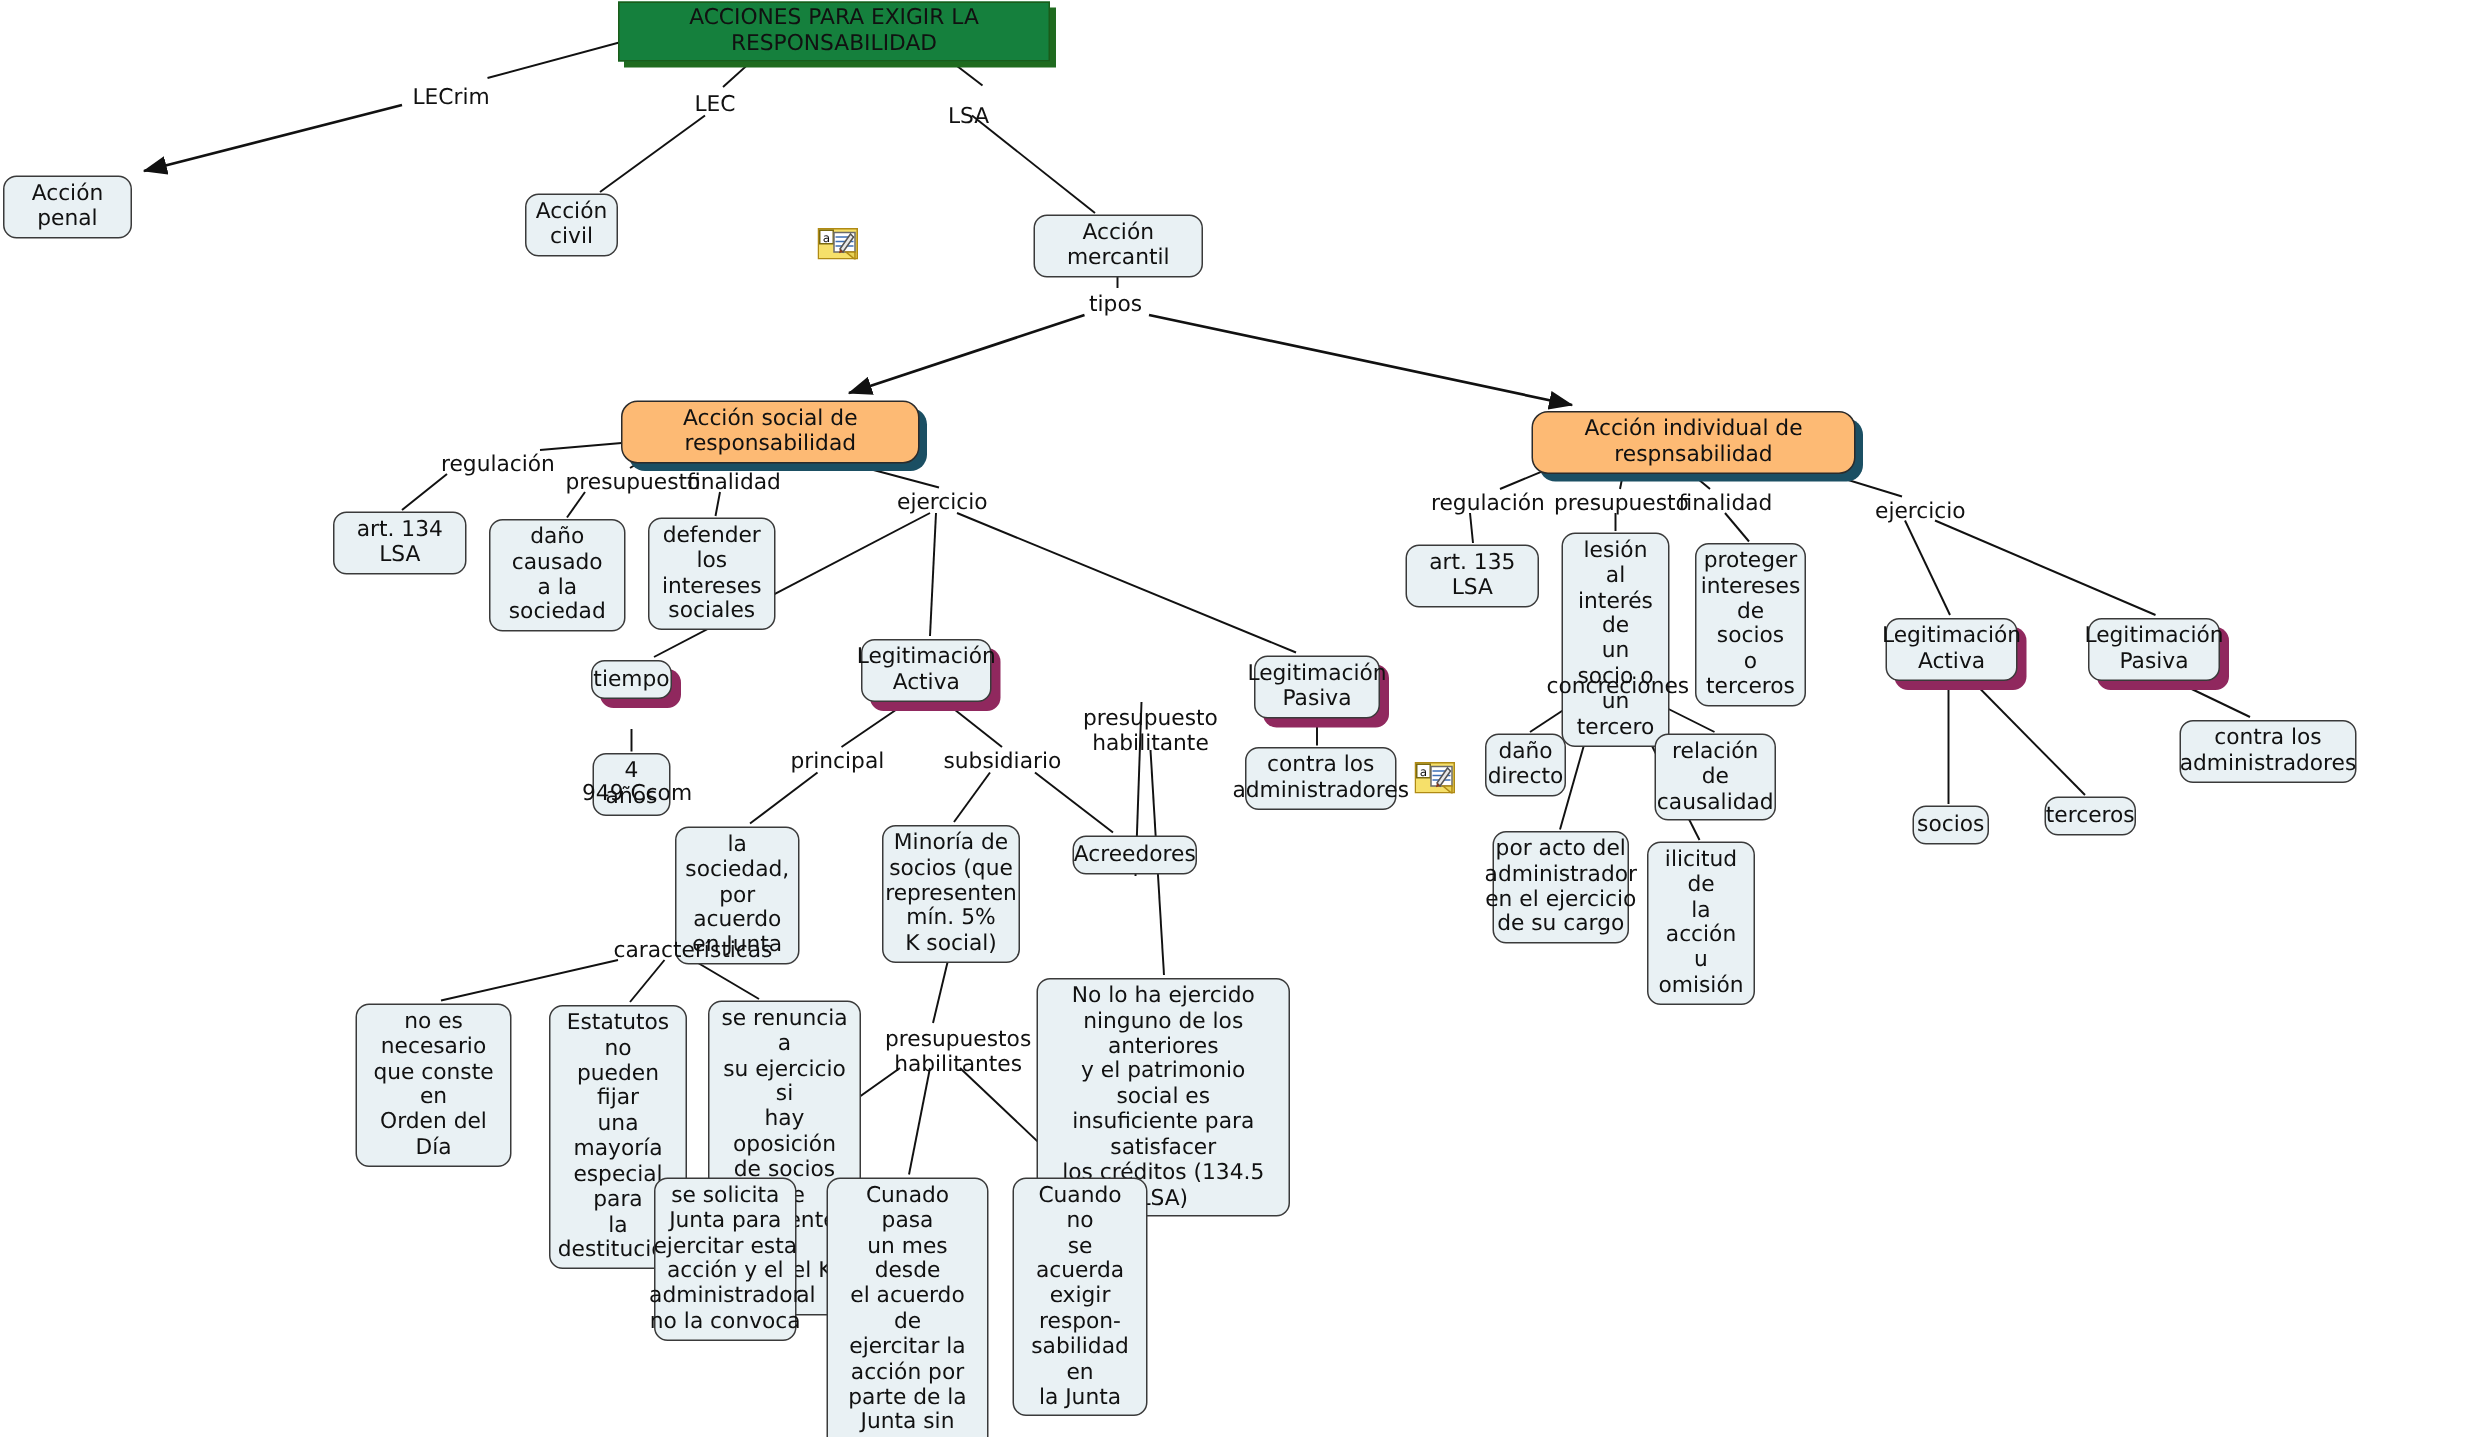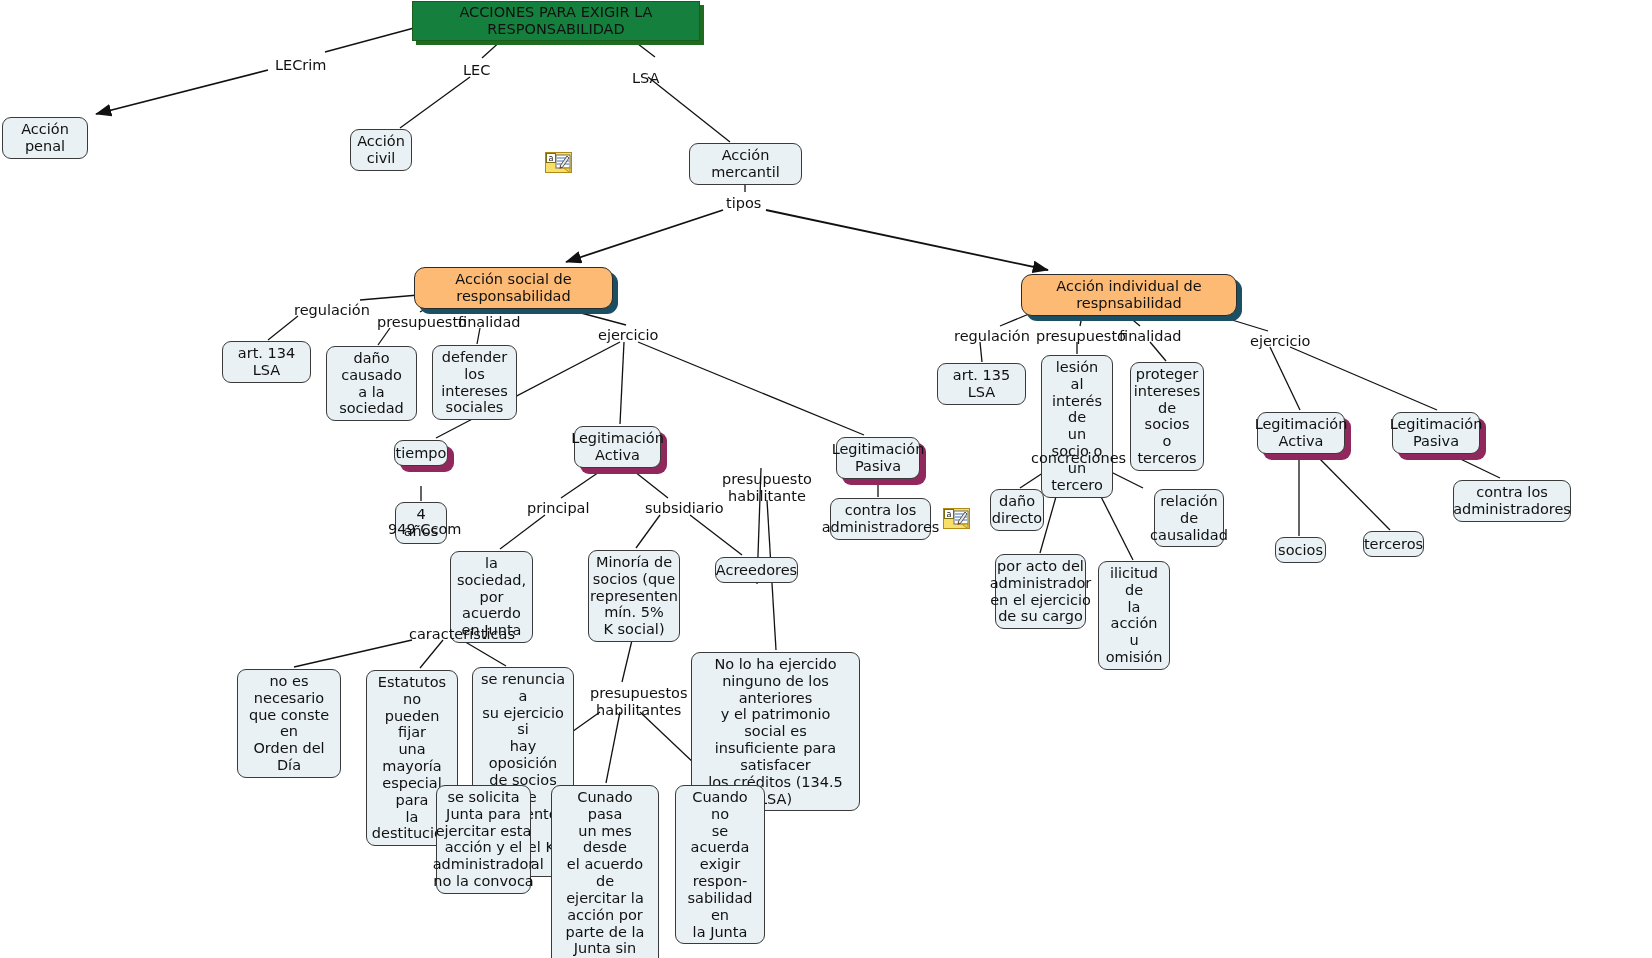--- a/index.html
+++ b/index.html
@@ -216,21 +216,21 @@
       <div class="node " style="left: 1041px; top: 355px; width: 72px; min-height: 70px;">lesión al
 interés de
 un socio o
 un tercero</div>
       <div class="node " style="left: 1130px; top: 362px; width: 74px; min-height: 70px;">proteger
 intereses
 de socios
 o terceros</div>
       <div class="node " style="left: 990px; top: 489px; width: 54px; min-height: 41px;">daño
 directo</div>
-      <div class="node " style="left: 1154px; top: 489px; width: 70px; min-height: 41px;">relación de
+      <div class="node " style="left: 1103px; top: 489px; width: 81px; min-height: 41px;">relación de
 causalidad</div>
       <div class="node " style="left: 995px; top: 554px; width: 91px; min-height: 70px;">por acto del
 administrador
 en el ejercicio
 de su cargo</div>
       <div class="node " style="left: 1098px; top: 561px; width: 72px; min-height: 56px;">ilicitud de
 la acción u
 omisión</div>
       <div class="node purple" style="left: 1257px; top: 412px; width: 88px; min-height: 41px;">Legitimación
 Activa</div>
@@ -245,21 +245,21 @@
       <div class="link-label" style="left: 275px; top: 57px;">LECrim</div>
       <div class="link-label" style="left: 463px; top: 62px;">LEC</div>
       <div class="link-label" style="left: 632px; top: 70px;">LSA</div>
       <div class="link-label" style="left: 726px; top: 195px;">tipos</div>
       <div class="link-label" style="left: 294px; top: 302px;">regulación</div>
       <div class="link-label" style="left: 377px; top: 314px;">presupuesto</div>
       <div class="link-label" style="left: 458px; top: 314px;">finalidad</div>
       <div class="link-label" style="left: 598px; top: 327px;">ejercicio</div>
       <div class="link-label" style="left: 388px; top: 475px; margin-top: 46px;">949 Ccom</div>
       <div class="link-label" style="left: 527px; top: 500px;">principal</div>
-      <div class="link-label" style="left: 645px; top: 500px;">subsidiario</div>
+      <div class="link-label" style="left: 629px; top: 500px;">subsidiario</div>
       <div class="link-label" style="left: 409px; top: 626px;">características</div>
       <div class="link-label" style="left: 722px; top: 471px;">presupuesto
 habilitante</div>
       <div class="link-label" style="left: 590px; top: 685px;">presupuestos
 habilitantes</div>
       <div class="link-label" style="left: 954px; top: 328px;">regulación</div>
       <div class="link-label" style="left: 1036px; top: 328px;">presupuesto</div>
       <div class="link-label" style="left: 1119px; top: 328px;">finalidad</div>
       <div class="link-label" style="left: 1250px; top: 333px;">ejercicio</div>
       <div class="link-label" style="left: 1031px; top: 450px;">concreciones</div>

